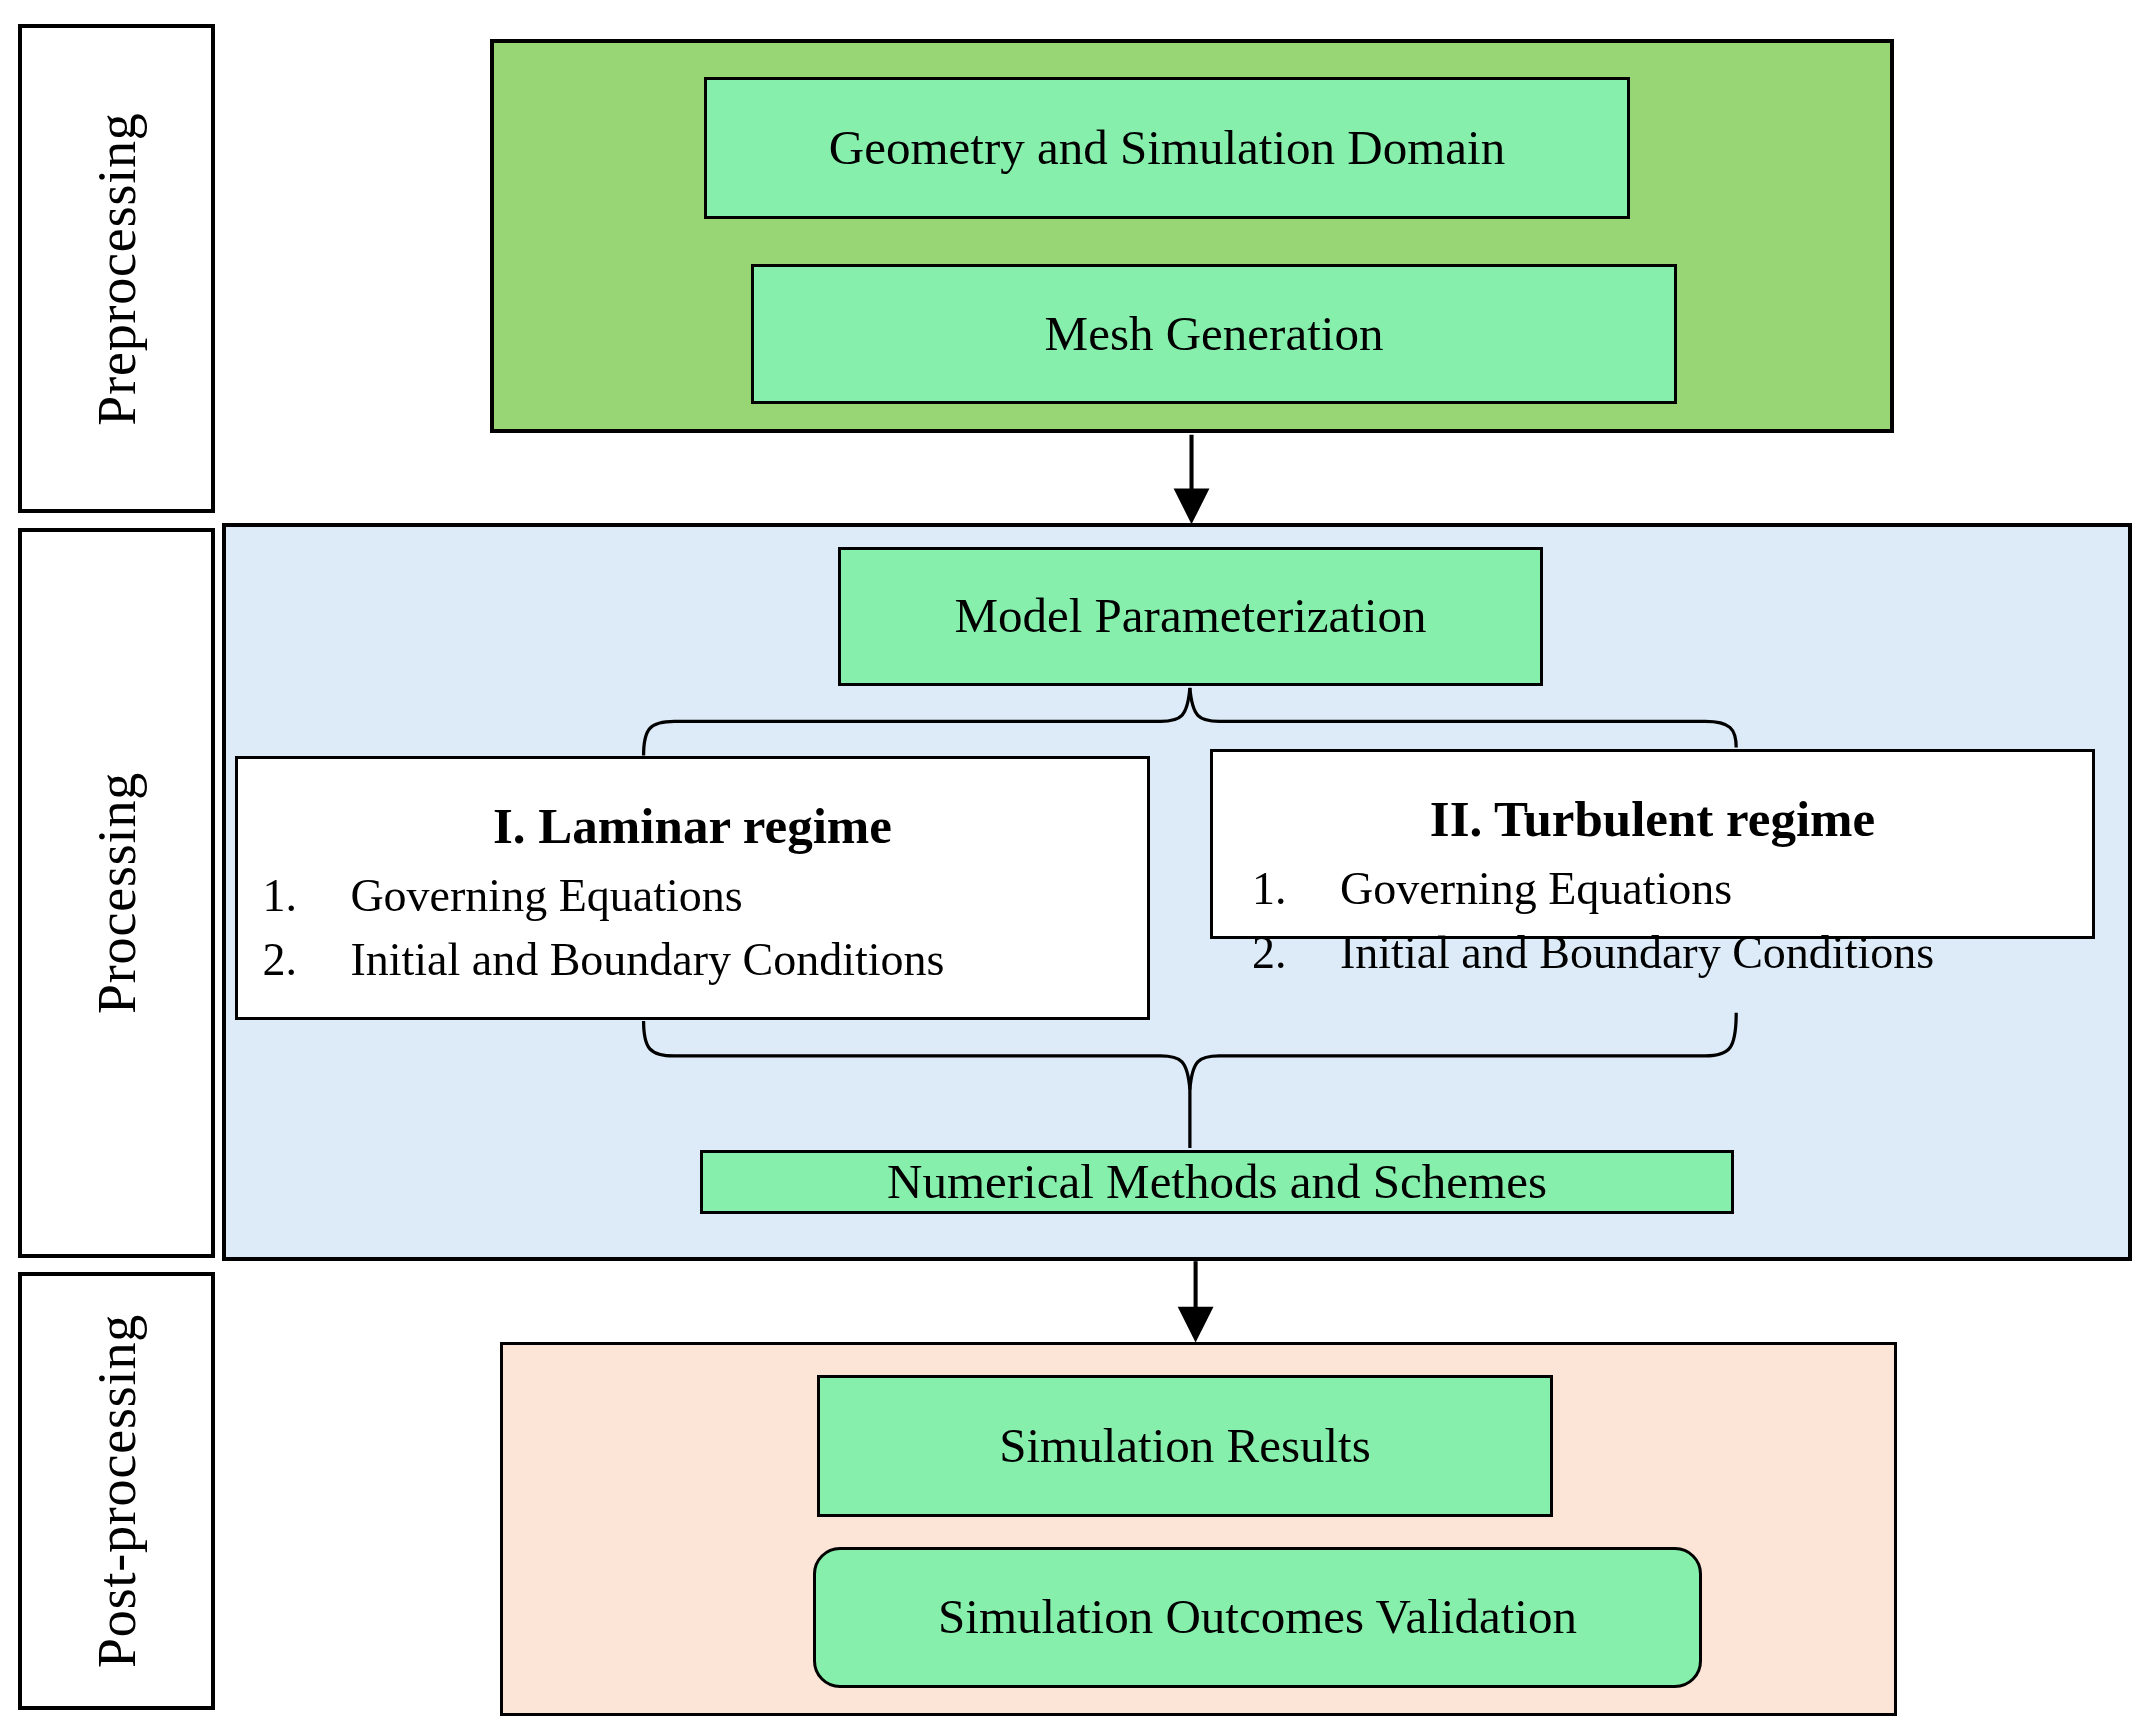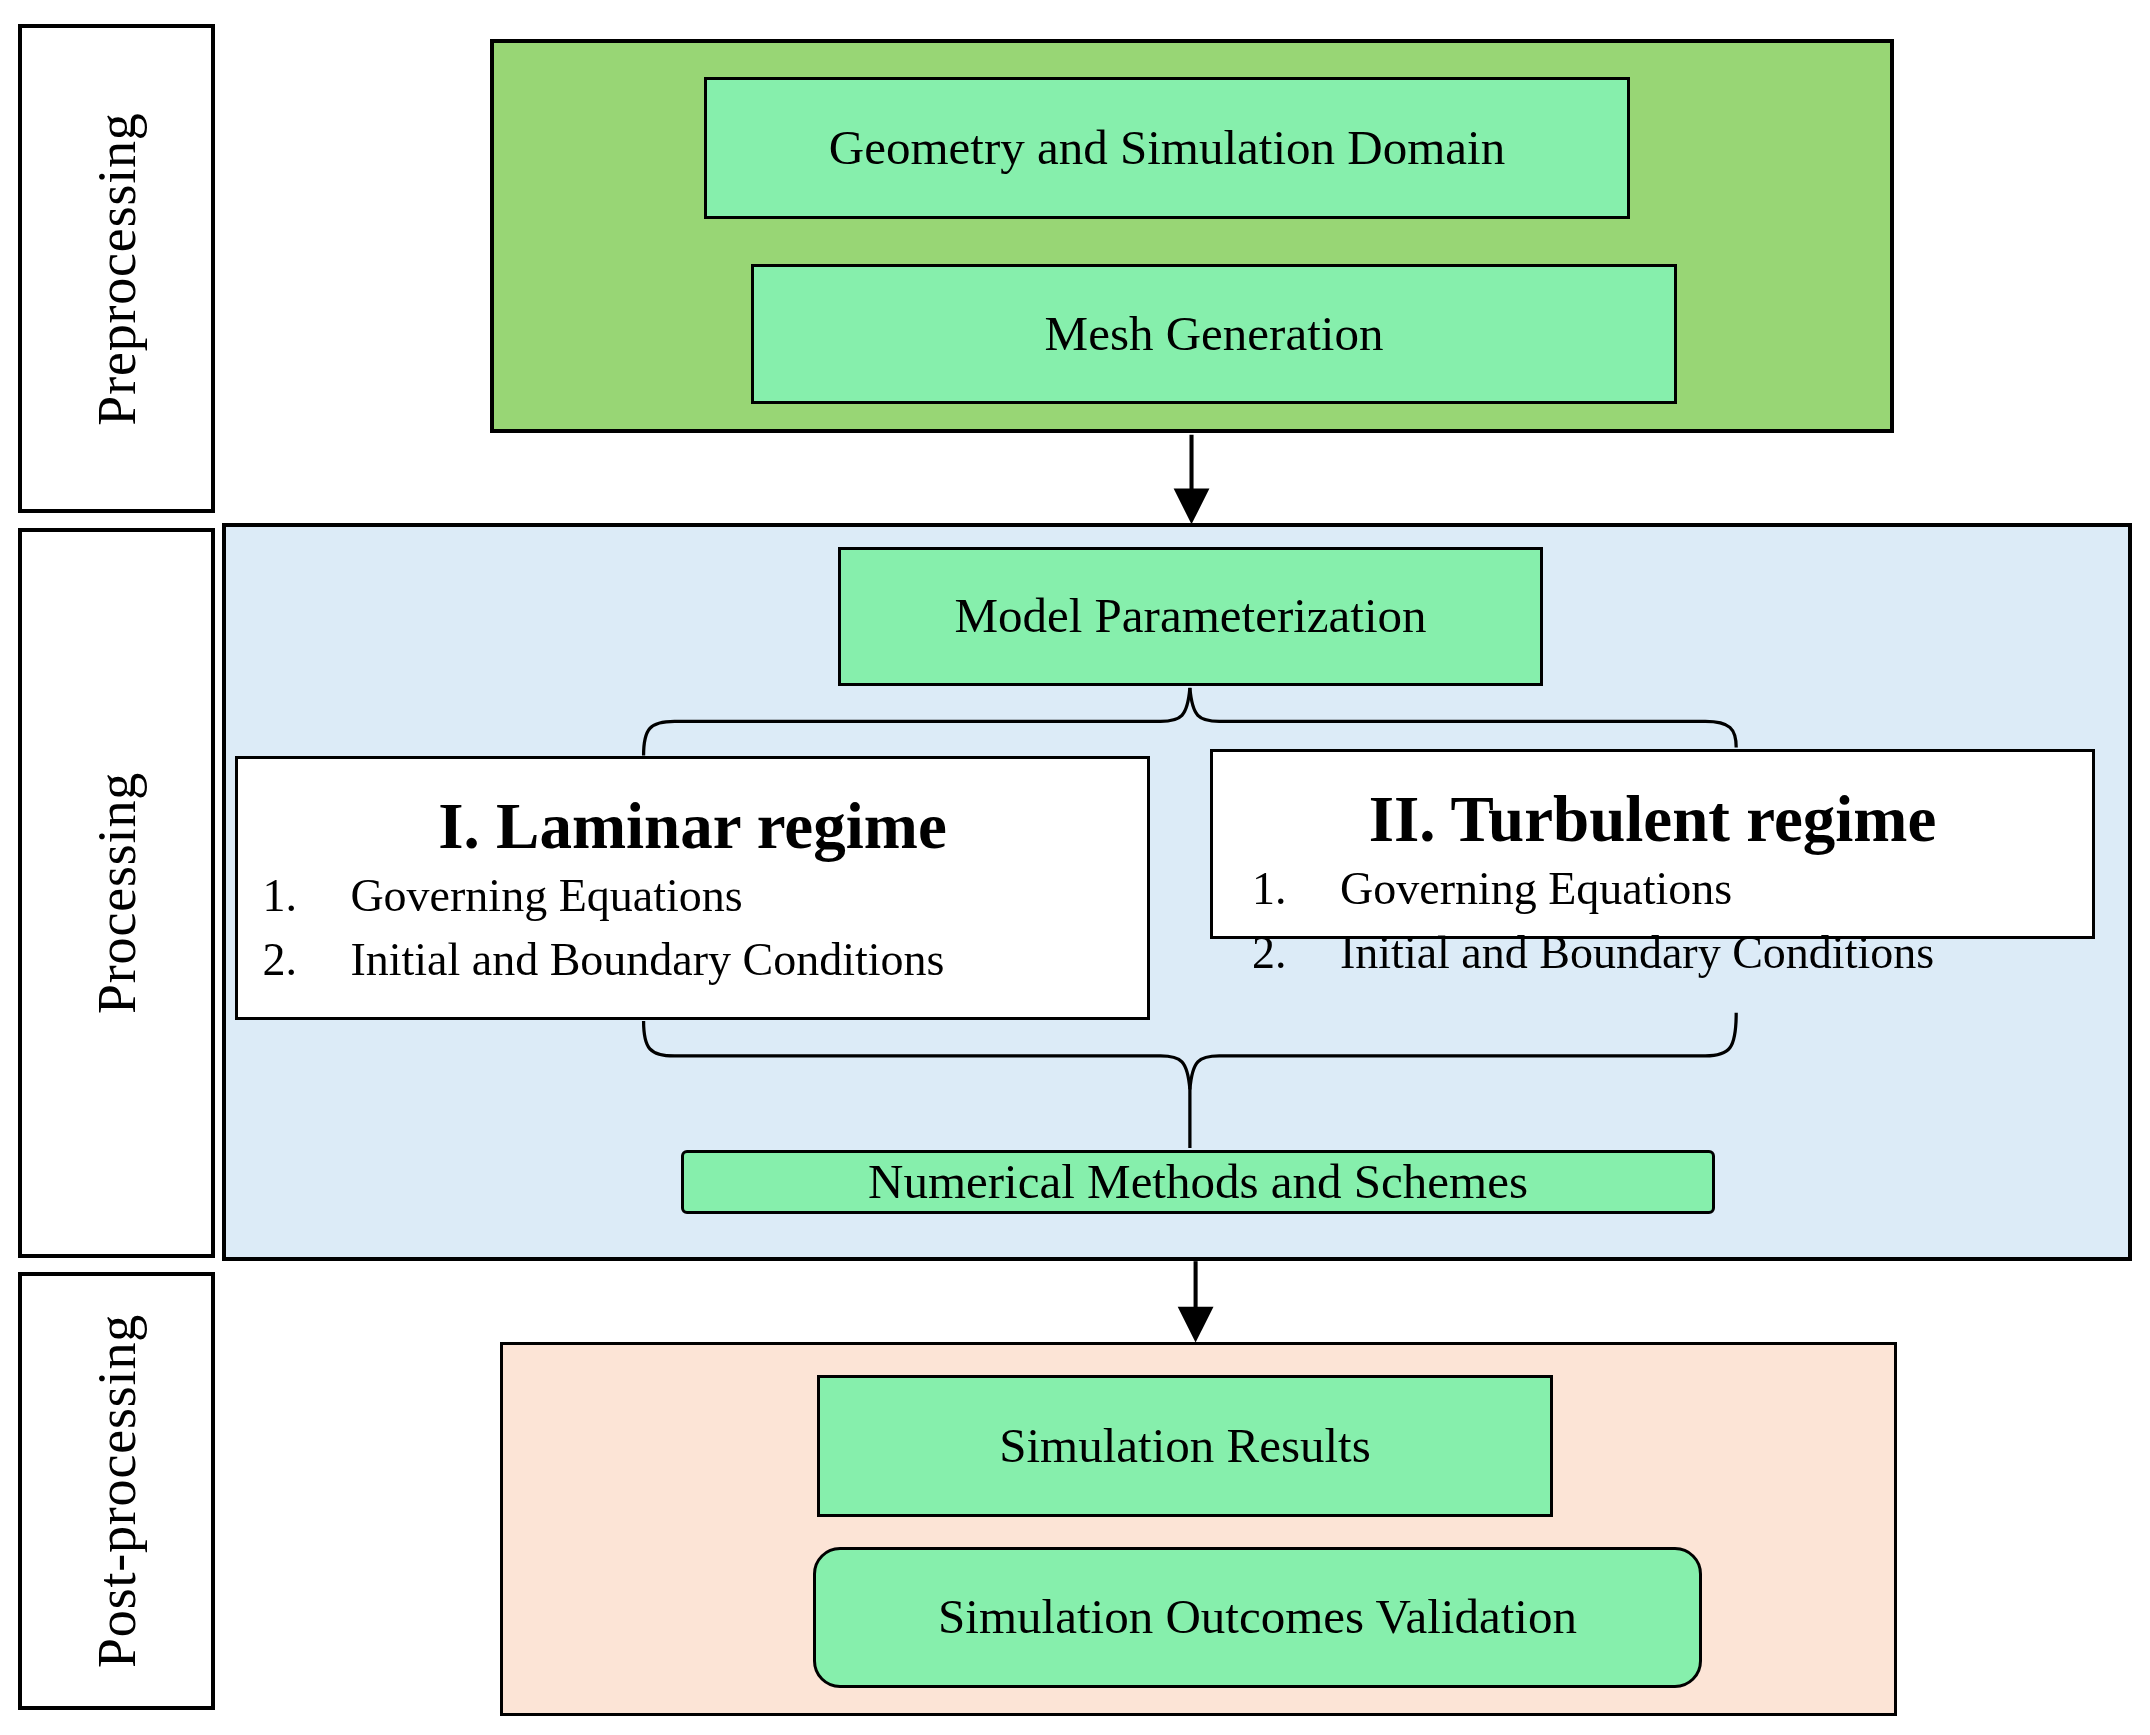--- a/index.html
+++ b/index.html
@@ -28,21 +28,21 @@
     position:absolute; box-sizing:border-box;
     border:3.3px solid #000; background:#86efac;
     display:flex; align-items:center; justify-content:center;
     text-align:center;
   }
   .box-label { font-size:49px; line-height:1.2; }
   .regime-box {
     position:absolute; box-sizing:border-box;
     border:3.3px solid #000; background:#fff; font-size:46px;
   }
-  .regime-title { text-align:center; font-weight:bold; font-size:65px; line-height:62px; margin:36px 8.1px 6.5px 8.1px; }
+  .regime-title { text-align:center; font-weight:bold; font-size:51px; line-height:62px; margin:36px 8.1px 6.5px 8.1px; }
   .regime-list { line-height:64px; }
   .list-left  { padding-left:24.4px; }
   .list-right { padding-left:39px; }
   .num { display:inline-block; width:88px; }
   svg.overlay { position:absolute; left:0; top:0; width:2151px; height:1735px; pointer-events:none; }
 </style>
 </head>
 <body>
 
 <div class="canvas">
@@ -88,21 +88,21 @@
       <div class="regime-list list-right">
         <div>
           <span class="num">1.</span><span>Governing Equations</span>
         </div>
         <div>
           <span class="num">2.</span><span>Initial and Boundary Conditions</span>
         </div>
       </div>
     </div>
 
-    <div class="wbox" style="left:455px; top:623px; width:1034px; height:64px;border-radius:6px;">
+    <div class="wbox" style="left:474px; top:623px; width:1034px; height:64px;">
       <span class="box-label">Numerical Methods and Schemes</span>
     </div>
   </div>
 
   <div class="group group-peach">
     <div class="wbox" style="left:314px; top:30px; width:736px; height:142px;">
       <span class="box-label">Simulation Results</span>
     </div>
     <div class="wbox" style="left:310px; top:202px; width:889px; height:141px;border-radius:27px;">
       <span class="box-label">Simulation Outcomes Validation</span>

